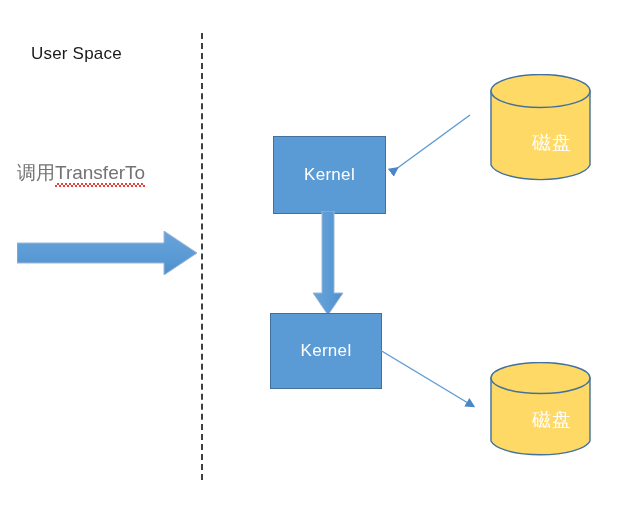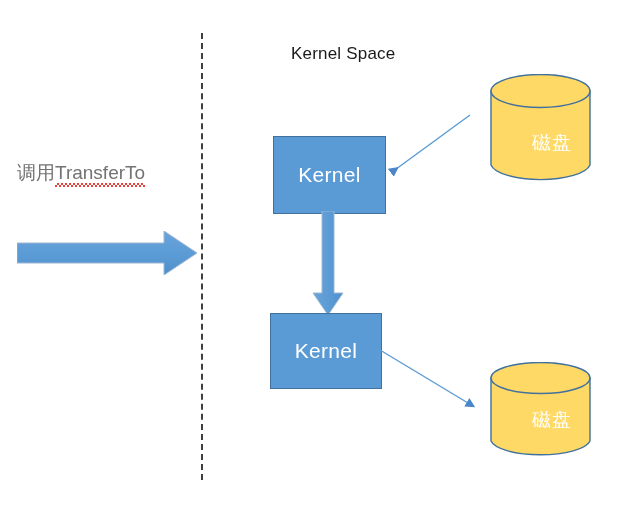--- a/index.html
+++ b/index.html
@@ -79,21 +79,21 @@
 
   
   .kernel-box {
     position: absolute;
     background: #5b9bd5;
     border: 1px solid #41719c;
     display: flex;
     align-items: center;
     justify-content: center;
     color: #ffffff;
-    font-size: 21px;
+    font-size: 17px;
     letter-spacing: 0.3px;
     box-sizing: border-box;
   }
   #kernel-box-top    { left: 273px; top: 136px; width: 113px; height: 78px; }
   #kernel-box-bottom { left: 270px; top: 313px; width: 112px; height: 76px; }
 
   
   #kernel-flow-arrow {
     position: absolute;
     left: 310px;
@@ -128,22 +128,22 @@
     position: absolute;
   }
   #connector-top    { left: 380px; top: 100px; width: 100px; height: 90px; }
   #connector-bottom { left: 375px; top: 340px; width: 105px; height: 80px; }
 </style>
 </head>
 <body>
 
 <div id="canvas">
 
-
-  <div class="section-label" id="kernel-space-label">Kernel Space</div>
+  <div class="section-label" id="user-space-label">User Space</div>
+
 
   <div id="divider"></div>
 
   <div id="syscall-text"><span>调用</span><span class="latin">TransferTo</span></div>
 
   <svg id="call-arrow" viewBox="0 0 180 44">
     <defs>
       <linearGradient id="gradRight" x1="0" y1="0" x2="0" y2="1">
         <stop offset="0%" stop-color="#6ba3da"></stop>
         <stop offset="55%" stop-color="#5b9bd5"></stop>

